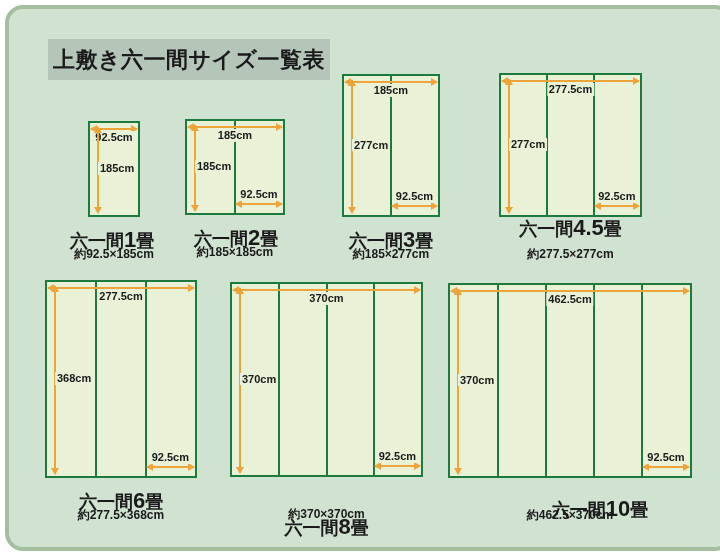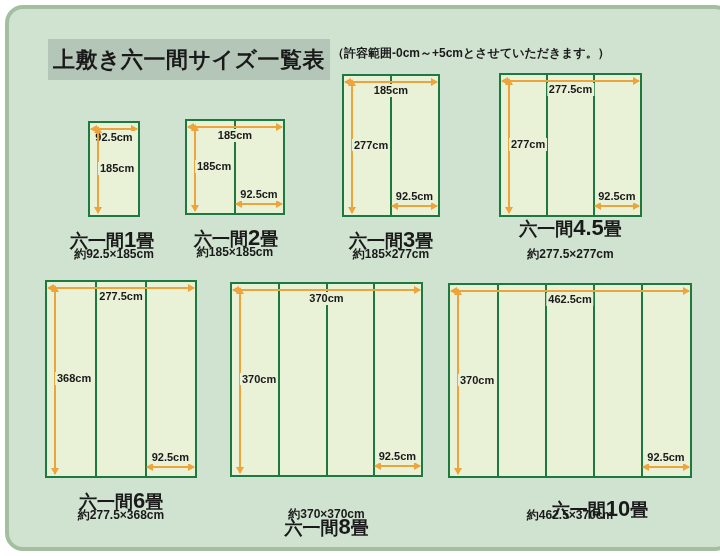--- a/index.html
+++ b/index.html
@@ -63,21 +63,20 @@
   }
 </style>
 </head>
 <body>
 
 <div class="stage">
   <div class="panel"></div>
   <div class="title-box">
     <span>上敷き六一間サイズ一覧表</span>
   </div>
-  <div class="note">（許容範囲-0cm～+5cmとさせていただきます。）</div>
   <div id="diagram-layer">
       <div class="mat" style="left: 88px; top: 121px; width: 52px; height: 96px;"></div>
       <div class="arrow-h" style="left: 91px; top: 128px; width: 46px;"></div>
       <div class="dim-label" style="left: 114px; top: 131px;">92.5cm</div>
       <div class="arrow-v" style="left: 97px; top: 127px; height: 86px;"></div>
       <div class="dim-label left-dim" style="left: 98px; top: 162px;">185cm</div>
       <div class="caption" style="left: 112px; top: 229px;"><span class="cap-kanji">六一間</span><span class="cap-num">1</span><span class="cap-kanji">畳</span></div>
       <div class="size-text" style="left: 114px; top: 248px;">約92.5×185cm</div>
       <div class="mat" style="left: 185px; top: 119px; width: 100px; height: 96px;"></div>
       <div class="divider" style="left: 234px; top: 121px; height: 92px;"></div>

